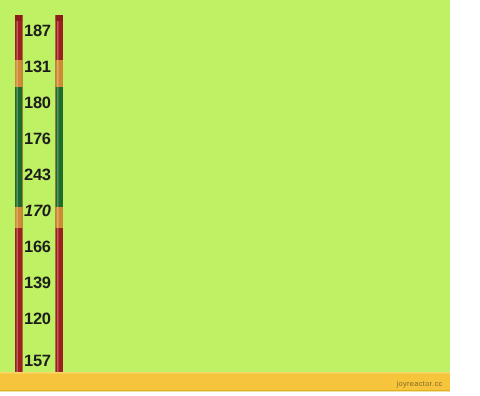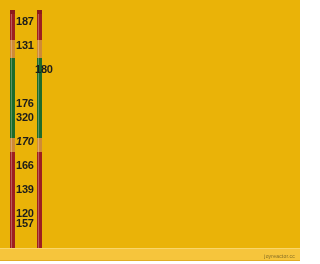--- a/index.html
+++ b/index.html
@@ -11,21 +11,21 @@
     height: 264px;
     background: #ffffff;
     font-family: "Liberation Sans", sans-serif;
     overflow: hidden;
   }
 
   #scene {
     position: relative;
     width: 300px;
     height: 264px;
-    background: #eab308;
+    background: #bef264;
   }
 
   
   .ruler-bar {
     position: absolute;
     top: 10px;
     width: 5px;
     height: 241px;
     overflow: hidden;
     background: #9e1f1f;
@@ -131,28 +131,28 @@
     <div class="band" style="top: 20%; height: 33%; background: rgb(31, 107, 42);"></div>
     <div class="band" style="top: 53%; height: 6%; background: rgb(208, 138, 53);"></div>
     <div class="band" style="top: 59%; height: 41%; background: rgb(158, 31, 31);"></div>
     <div class="bar-sheen"></div>
     <div class="bar-cap top"></div>
   </div>
 
   <div id="scale-labels">
       <div class="scale-label" style="top: 5px;">187</div>
       <div class="scale-label" style="top: 29px;">131</div>
-      <div class="scale-label" style="top: 53px; padding-left: 19px;">180</div>
-      <div class="scale-label" style="top: 87px;">176</div>
-      <div class="scale-label" style="top: 101px;">320</div>
+      <div class="scale-label" style="top: 53px;">180</div>
+      <div class="scale-label" style="top: 77px;">176</div>
+      <div class="scale-label" style="top: 101px;">243</div>
       <div class="scale-label" style="top: 125px; font-style: italic;">170</div>
       <div class="scale-label" style="top: 149px;">166</div>
       <div class="scale-label" style="top: 173px;">139</div>
       <div class="scale-label" style="top: 197px;">120</div>
-      <div class="scale-label" style="top: 207px;">157</div>
+      <div class="scale-label" style="top: 225px;">157</div>
     </div>
 
   <div id="floor-bar"></div>
   <div id="floor-shadow"></div>
 
   <div id="watermark">joyreactor.cc</div>
 
 </div>
 
 </body></html>

